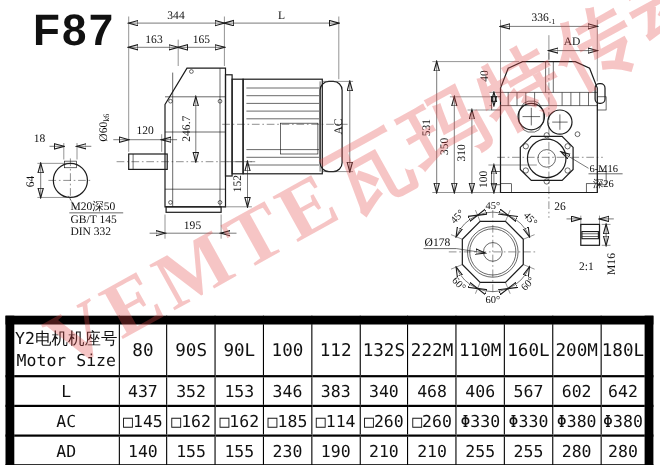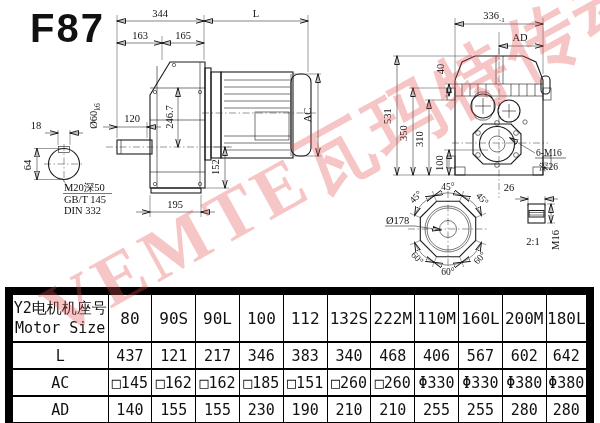--- a/index.html
+++ b/index.html
@@ -323,38 +323,38 @@
       <th>132S</th>
       <th>222M</th>
       <th>110M</th>
       <th>160L</th>
       <th>200M</th>
       <th>180L</th>
     </tr>
     <tr>
       <td class="rowlab">L</td>
       <td>437</td>
-      <td>121</td>
-      <td>217</td>
+      <td>352</td>
+      <td>153</td>
       <td>346</td>
       <td>383</td>
       <td>340</td>
       <td>468</td>
       <td>406</td>
       <td>567</td>
       <td>602</td>
       <td>642</td>
     </tr>
     <tr>
       <td class="rowlab">AC</td>
       <td>□145</td>
       <td>□162</td>
       <td>□162</td>
       <td>□185</td>
-      <td>□151</td>
+      <td>□114</td>
       <td>□260</td>
       <td>□260</td>
       <td>Φ330</td>
       <td>Φ330</td>
       <td>Φ380</td>
       <td>Φ380</td>
     </tr>
     <tr>
       <td class="rowlab">AD</td>
       <td>140</td>

